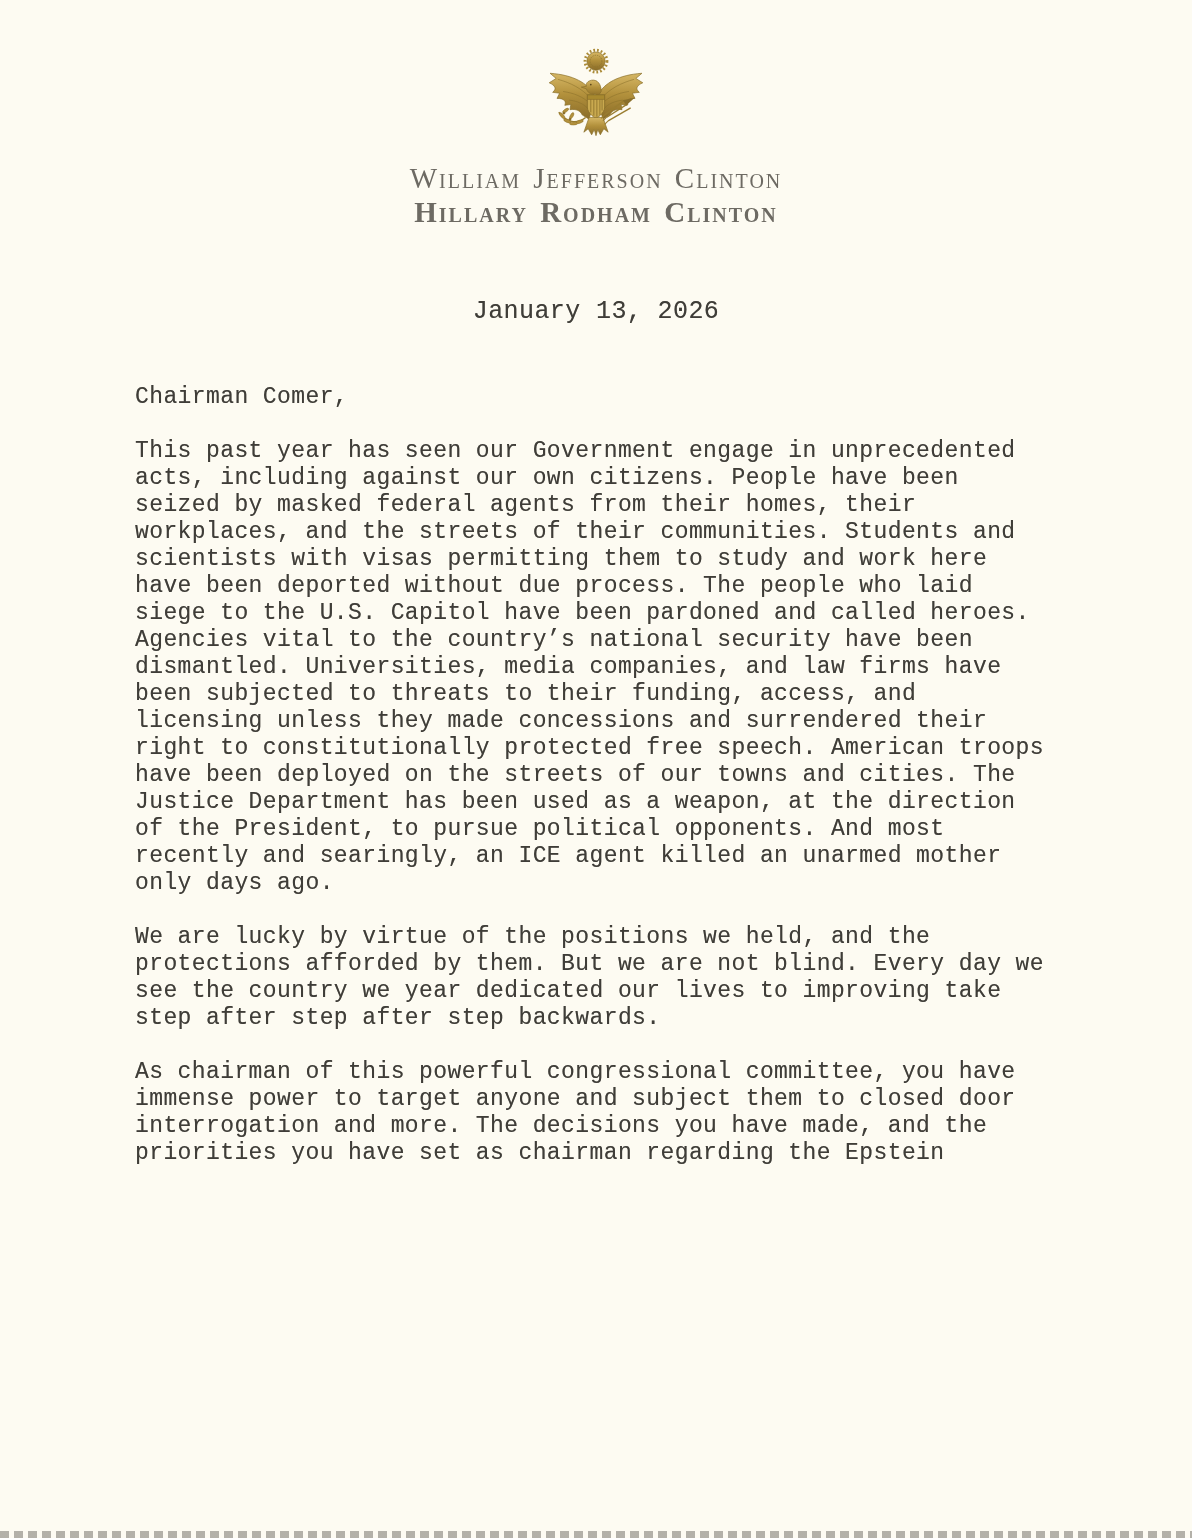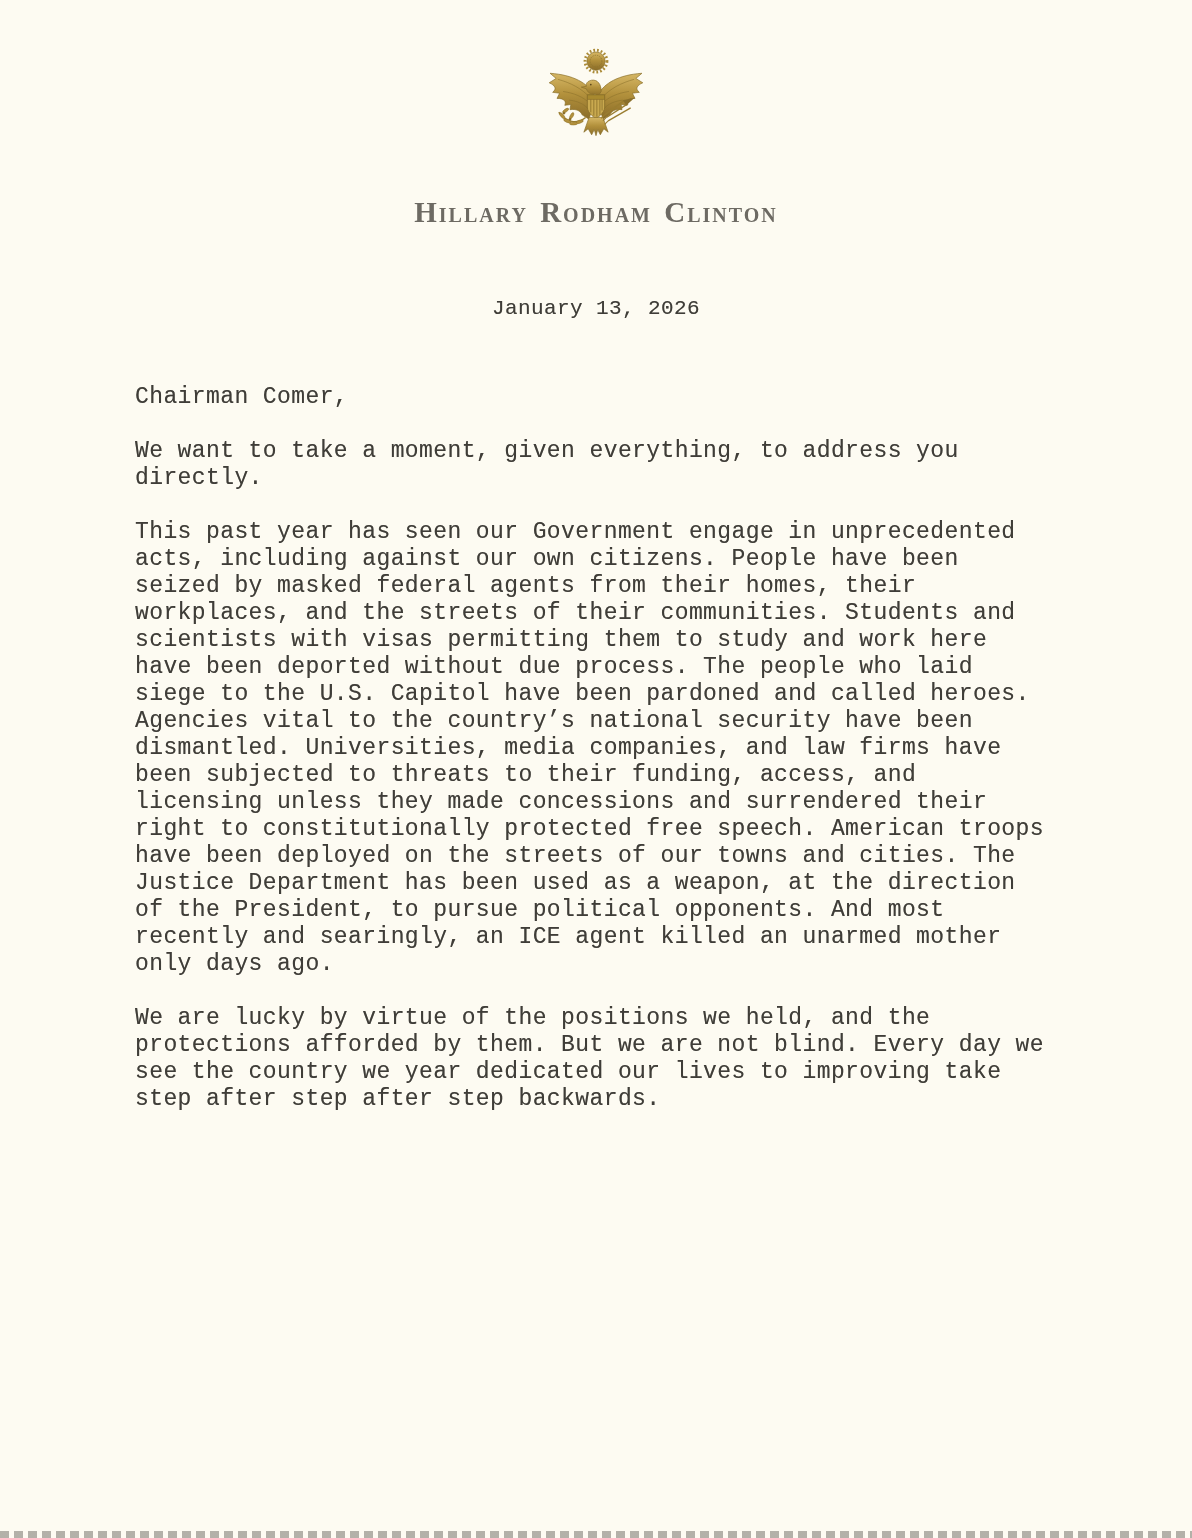--- a/index.html
+++ b/index.html
@@ -39,21 +39,21 @@
   }
   .name-1 { top: 163px; }
   .name-2 { top: 197px; font-weight: bold; }
 
   .letter-date {
     position: absolute;
     top: 297px;
     left: 0;
     width: 100%;
     text-align: center;
-    font-size: 21px;
+    font-size: 25px;
     letter-spacing: 0.4px;
     color: #3f3d38;
     text-shadow: 0 0 0.6px rgba(63,61,56,0.45);
   }
 
   .letter-body {
     position: absolute;
     top: 384px;
     left: 135px;
     font-size: 23px;
@@ -140,29 +140,28 @@
           <path d="M72,80 L97,64"></path>
           <path d="M74,84 L100,69"></path>
           <path d="M70,77 L93,60"></path>
         </g>
         <path d="M95,66 L105,57 L91,60 Z" fill="#8a6f2a"></path>
         <path d="M72,80 L68,84 M74,84 L70,88 M70,77 L66,81" stroke="#9a7d30" stroke-width="1.2" fill="none"></path>
       </g>
     </svg>
   </div>
 
+  <div class="letterhead-name name-1">William Jefferson Clinton</div>
 
   <div class="letterhead-name name-2">Hillary Rodham Clinton</div>
 
   <div class="letter-date">January 13, 2026</div>
 
   <div class="letter-body">
     <p>Chairman Comer,</p>
-    <p>We want to take a moment, given everything, to address you
-directly.</p>
     <p>This past year has seen our Government engage in unprecedented
 acts, including against our own citizens. People have been
 seized by masked federal agents from their homes, their
 workplaces, and the streets of their communities. Students and
 scientists with visas permitting them to study and work here
 have been deported without due process. The people who laid
 siege to the U.S. Capitol have been pardoned and called heroes.
 Agencies vital to the country’s national security have been
 dismantled. Universities, media companies, and law firms have
 been subjected to threats to their funding, access, and
@@ -170,17 +169,21 @@
 right to constitutionally protected free speech. American troops
 have been deployed on the streets of our towns and cities. The
 Justice Department has been used as a weapon, at the direction
 of the President, to pursue political opponents. And most
 recently and searingly, an ICE agent killed an unarmed mother
 only days ago.</p>
     <p>We are lucky by virtue of the positions we held, and the
 protections afforded by them. But we are not blind. Every day we
 see the country we year dedicated our lives to improving take
 step after step after step backwards.</p>
+    <p>As chairman of this powerful congressional committee, you have
+immense power to target anyone and subject them to closed door
+interrogation and more. The decisions you have made, and the
+priorities you have set as chairman regarding the Epstein</p>
   </div>
 
   <div class="clipped-next-line"></div>
 
 </div>
 
 </body></html>

